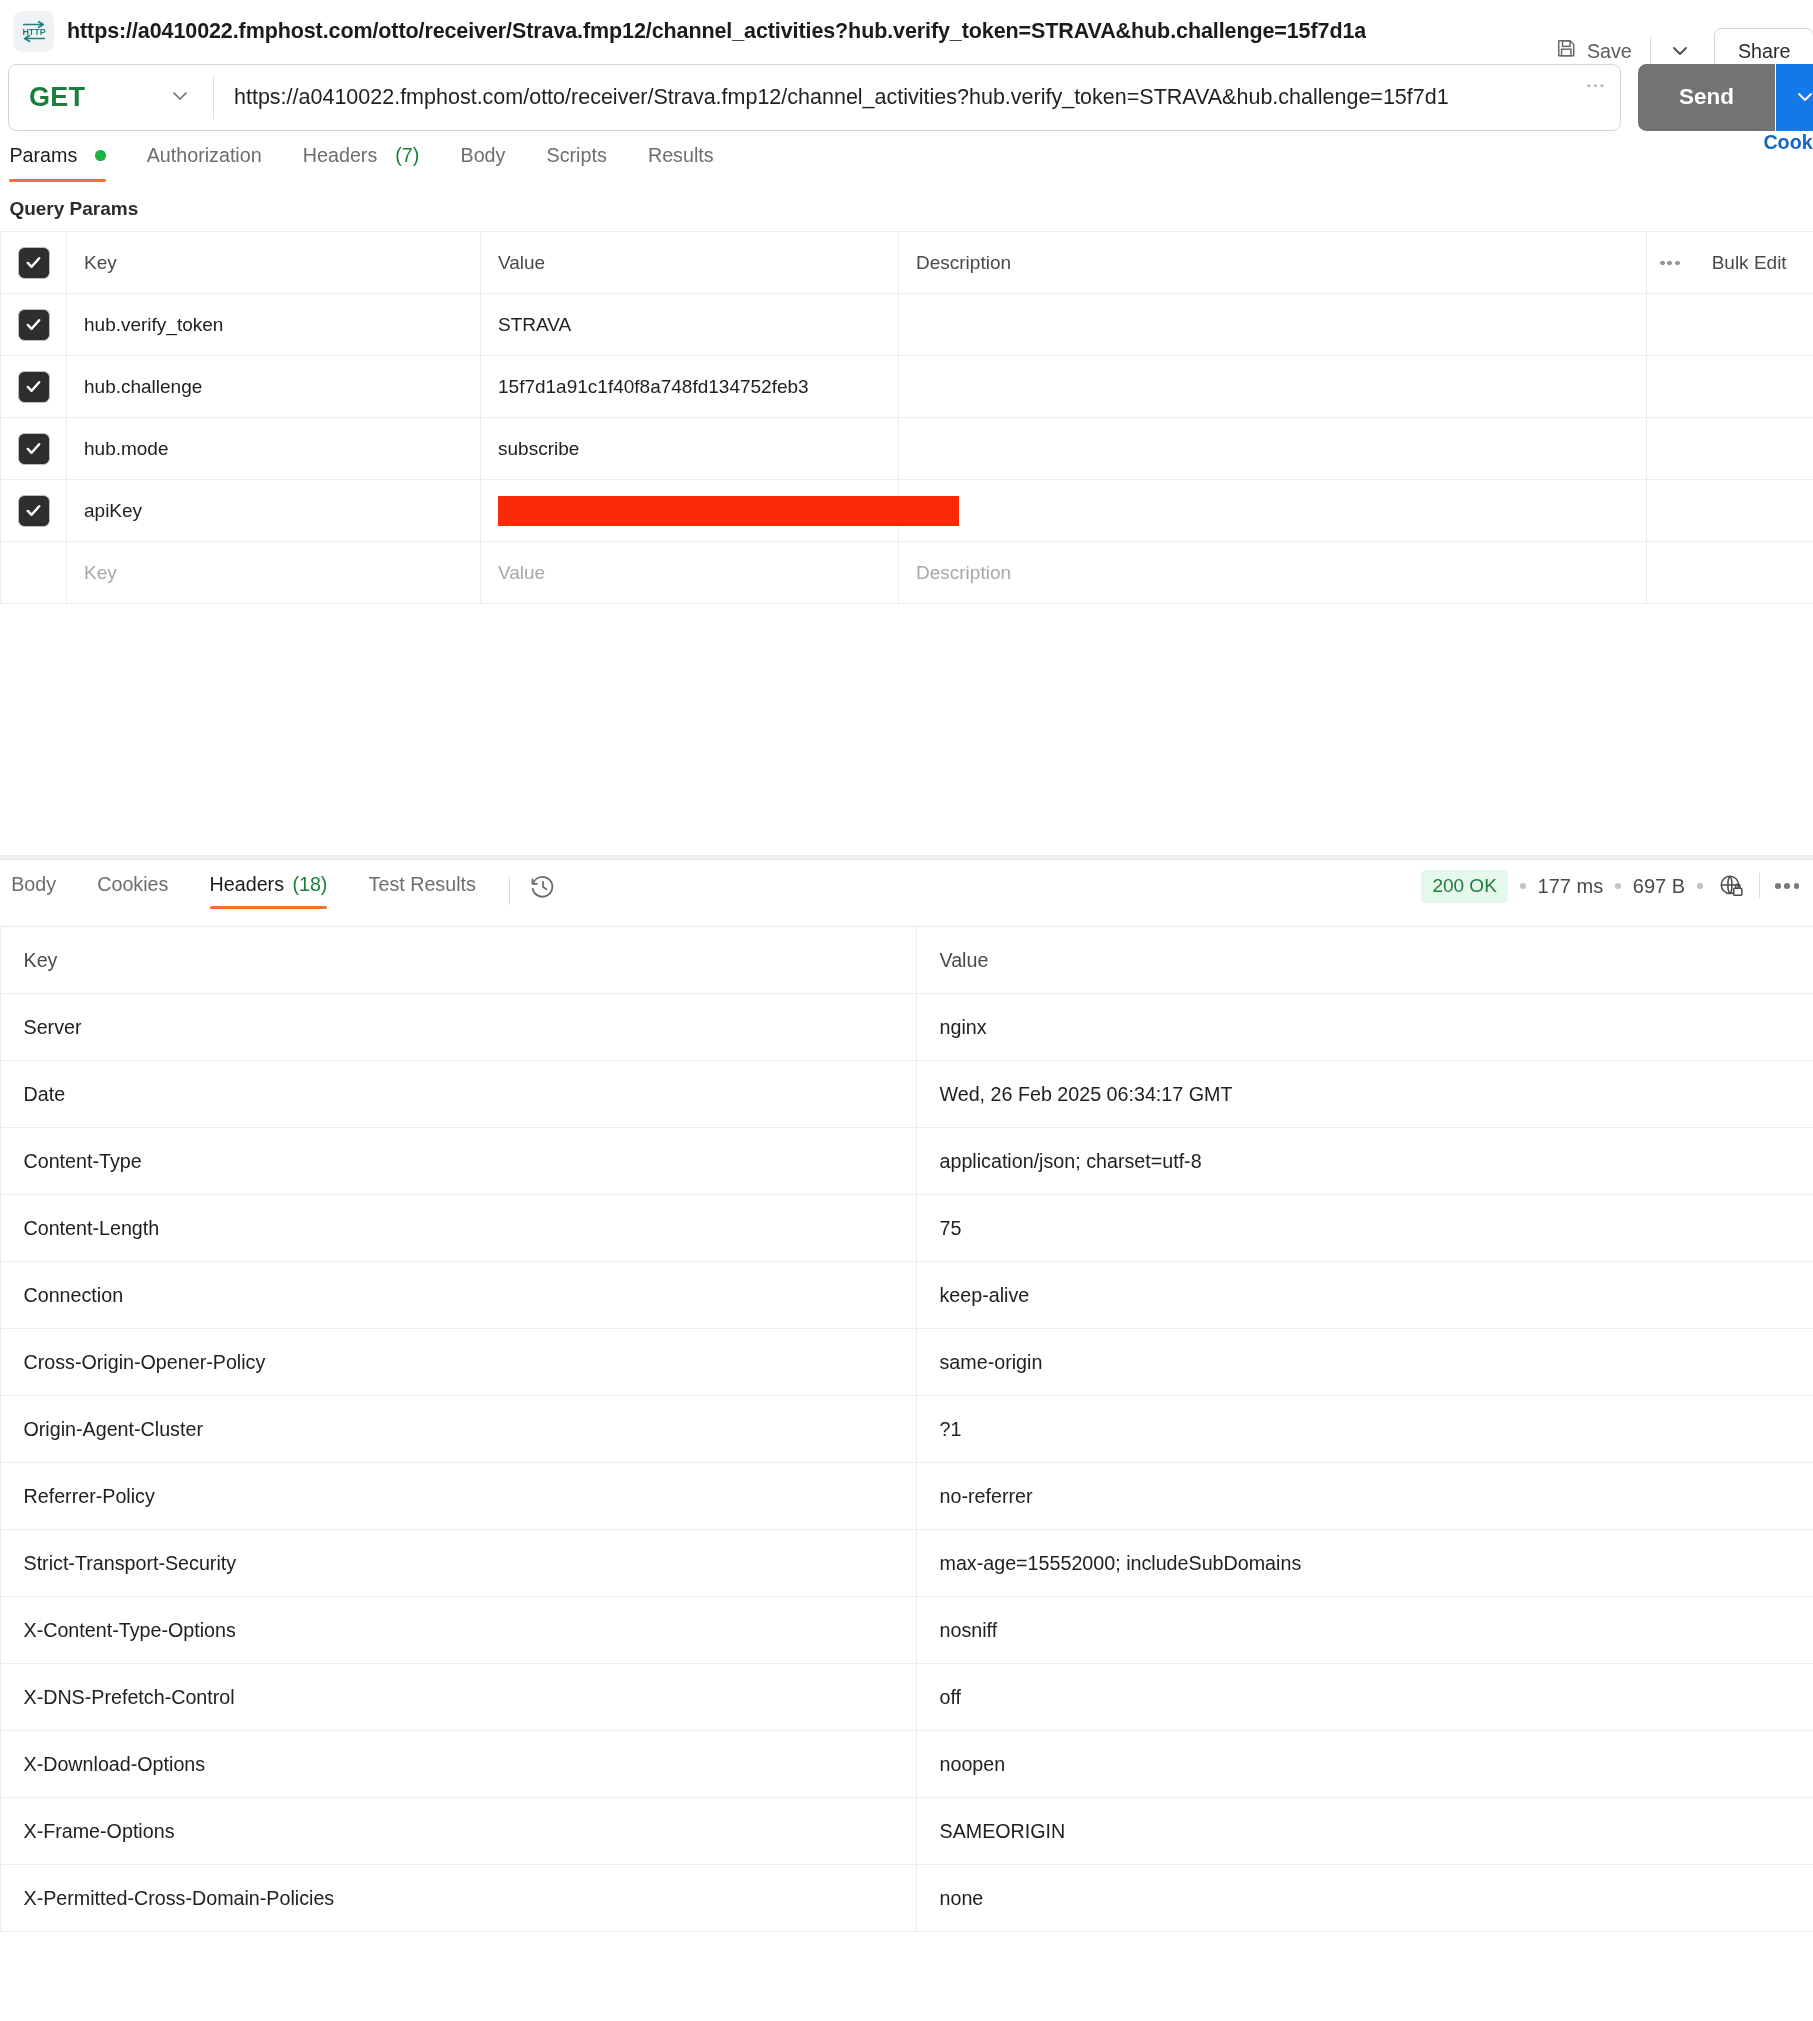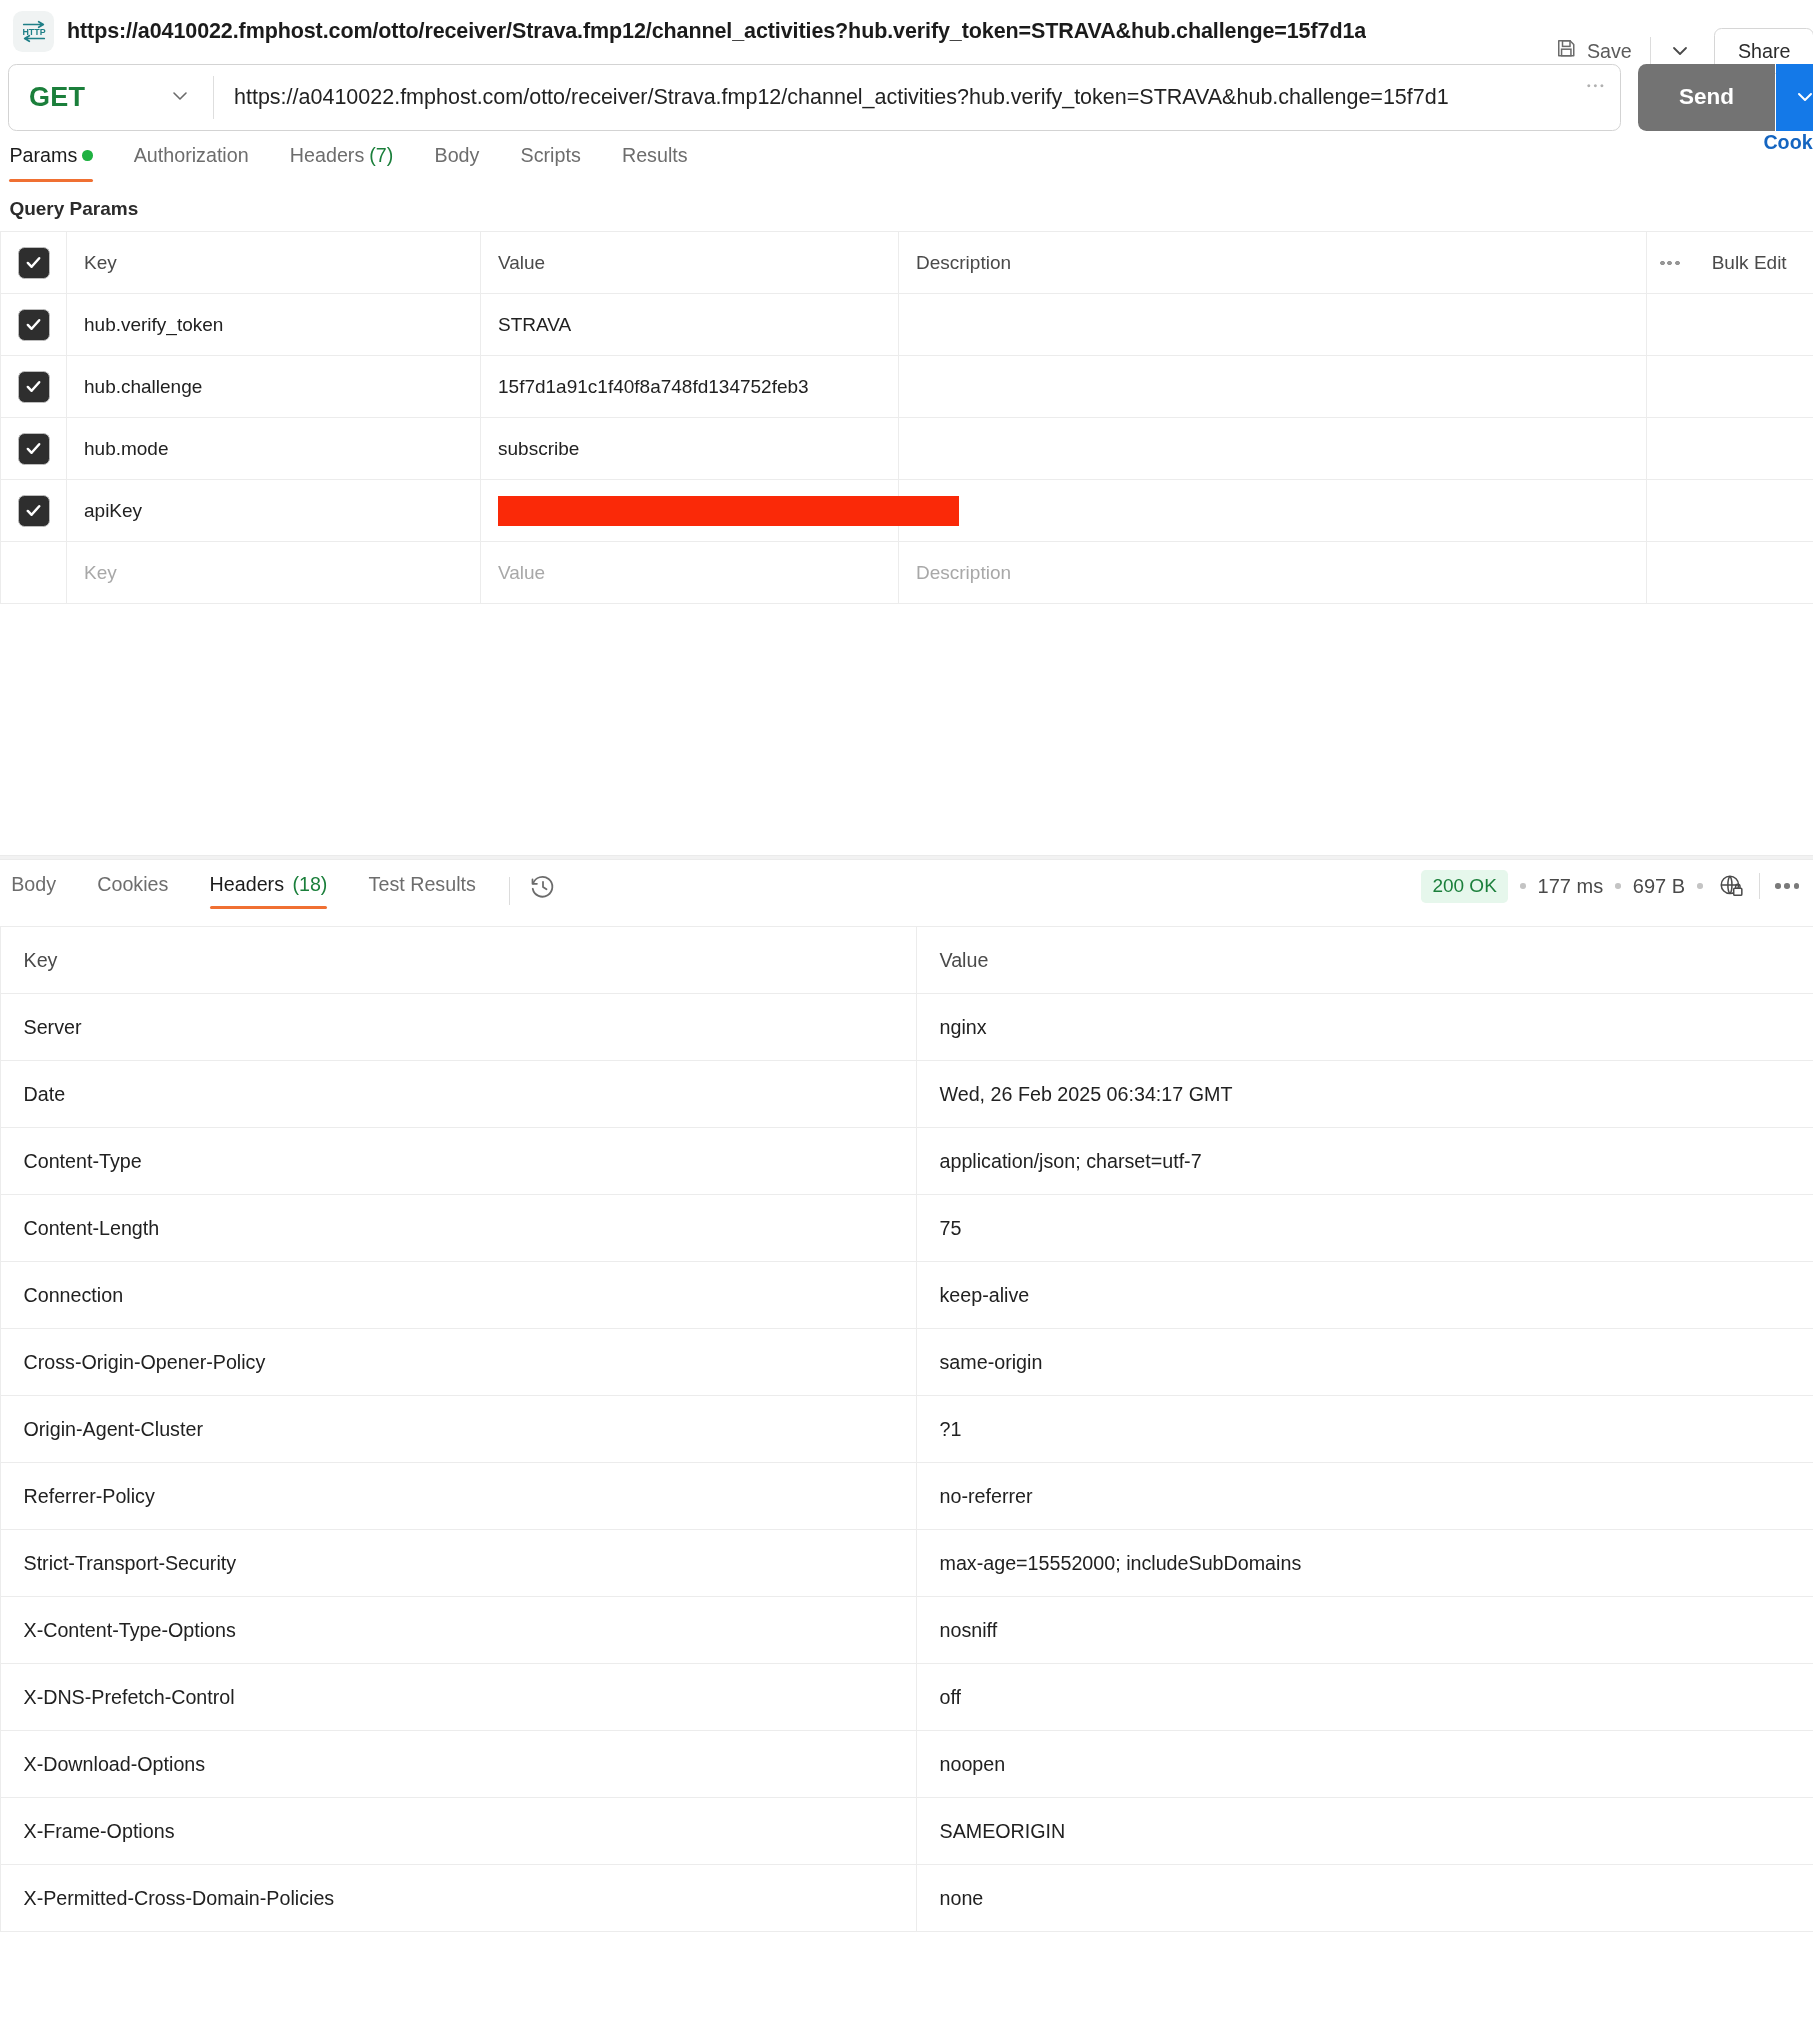--- a/index.html
+++ b/index.html
@@ -157,21 +157,21 @@
   }
   .rtab {
     position: relative;
     font-size: 19.7px;
     color: #6d6d6d;
     padding: 0 20.6px 15px 20.6px;
     cursor: pointer;
     white-space: nowrap;
     display: flex;
     align-items: center;
-    gap: 5px;
+    gap: 18px;
   }
   .rtab:first-child { padding-left: 1.9px; }
   .rtab.active { color: #1b1b1b; font-weight: normal; }
   .rtab.active::after {
     content: "";
     position: absolute;
     left: 1.9px; right: 20.6px; bottom: 0;
     height: 2.8px;
     background: #f07032;
     border-radius: 1.9px;
@@ -575,21 +575,21 @@
       <tr>
         <td class="rcol-key">Server</td>
         <td class="rcol-val">nginx</td>
       </tr>
       <tr>
         <td class="rcol-key">Date</td>
         <td class="rcol-val">Wed, 26 Feb 2025 06:34:17 GMT</td>
       </tr>
       <tr>
         <td class="rcol-key">Content-Type</td>
-        <td class="rcol-val">application/json; charset=utf-7</td>
+        <td class="rcol-val">application/json; charset=utf-8</td>
       </tr>
       <tr>
         <td class="rcol-key">Content-Length</td>
         <td class="rcol-val">75</td>
       </tr>
       <tr>
         <td class="rcol-key">Connection</td>
         <td class="rcol-val">keep-alive</td>
       </tr>
       <tr>

